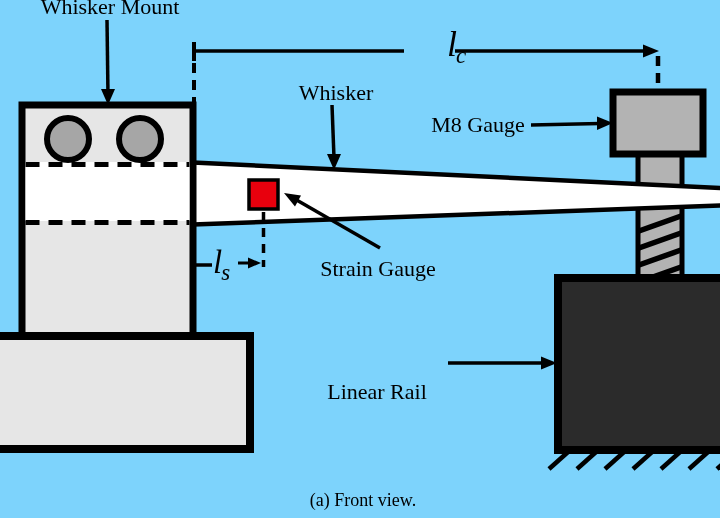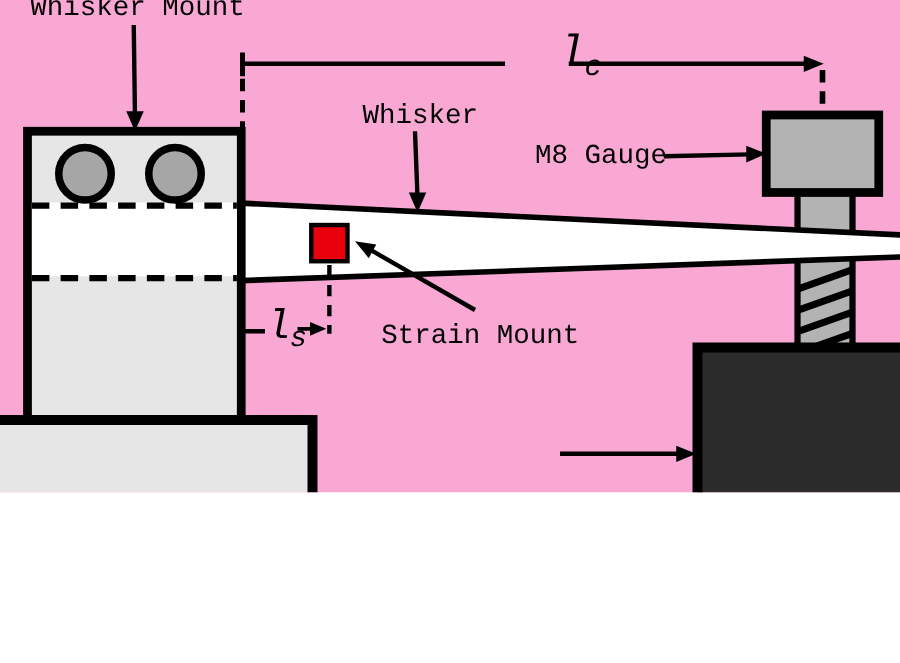--- a/index.html
+++ b/index.html
@@ -1,19 +1,19 @@
 <!DOCTYPE html>
 <html><head>
 <meta charset="utf-8">
 <style>
   html,body { margin:0; padding:0; background:#ffffff; }
   #canvas {
-    position:relative; width:720px; height:394px;
-    background:#f9a8d4; overflow:hidden;
-    font-family:Liberation Mono, monospace; color:#000;
+    position:relative; width:720px; height:518px;
+    background:#7dd3fc; overflow:hidden;
+    font-family:Liberation Serif, serif; color:#000;
   }
   #diagram-svg { position:absolute; left:0; top:0; }
   .lbl {
     position:absolute; text-align:center; font-size:22px; line-height:24px;
     color:#000; white-space:nowrap;
   }
   .caption { font-size:18px; }
   .dim-label { position:absolute; white-space:nowrap; }
   .dim-main { font-style:italic; font-size:36px; line-height:36px; }
   .dim-main.small { font-size:33px; }
@@ -122,16 +122,18 @@
   </div>
 
   <div class="lbl" style="left:290px; top:81px; width:92px;text-align:center;">Whisker</div>
 
   <div class="lbl" style="left:428px; top:113px; width:100px;">M8 Gauge</div>
 
   <div class="dim-label" style="left:213px; top:244px;">
     <span class="dim-main small">l</span><span class="dim-sub">s</span>
   </div>
 
-  <div class="lbl" style="left:305px; top:257px; width:146px;">Strain Mount</div>
+  <div class="lbl" style="left:305px; top:257px; width:146px;">Strain Gauge</div>
 
+  <div class="lbl" style="left:299px; top:380px; width:156px;">Linear Rail</div>
 
+  <div class="lbl caption" style="left:273px; top:488px; width:180px;">(a) Front view.</div>
 </div>
 
 </body></html>

